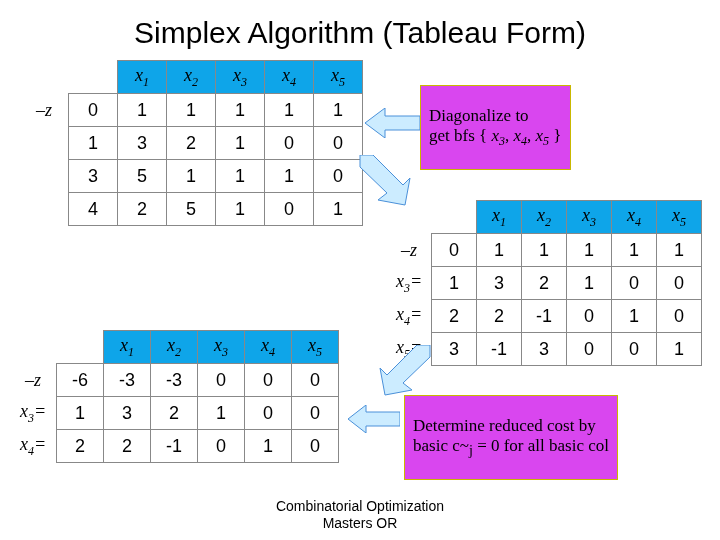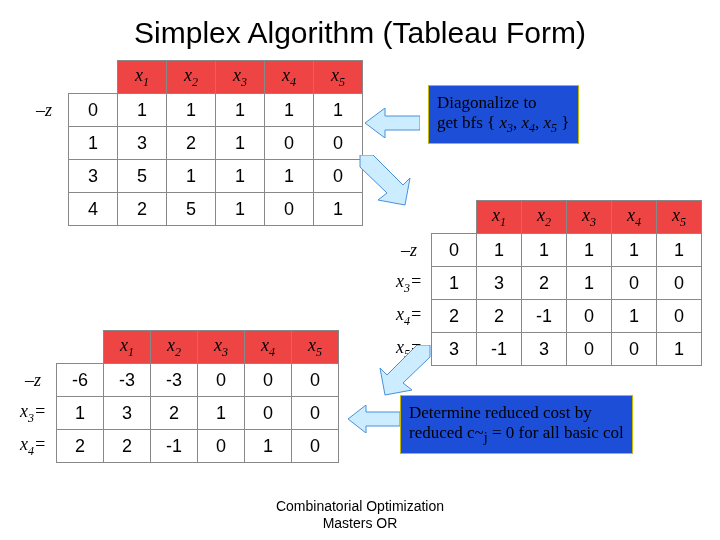--- a/index.html
+++ b/index.html
@@ -25,64 +25,63 @@
   .table td, .table th {
     border: 1px solid #888;
     text-align: center;
     font-size: 18px;
     padding: 3px 0;
     width: 48px;
     height: 26px;
     font-weight: normal;
   }
   .hdr {
-    background: #ef4444;
+    background: #0ea5e9;
     font-style: italic;
     font-family: "Times New Roman", serif;
     font-size: 19px;
   }
   .hdr sub, .rowlabel sub {
     font-size: 12px;
     font-style: italic;
   }
   .rowlabel {
     font-style: italic;
     font-family: "Times New Roman", serif;
   }
   .noborder {
     border: none !important;
     background: transparent !important;
   }
   .callout {
     position: absolute;
-    background: #1d4ed8;
+    background: #d946ef;
     border: 1px solid #c9b800;
-    padding: 7px 8px;
+    padding: 20px 8px;
     font-size: 17px;
     font-family: "Times New Roman", serif;
-    margin-left: 8px;
   }
   .footer {
     position: absolute;
     bottom: 8px;
     width: 100%;
     text-align: center;
     font-size: 14px;
     line-height: 1.2;
   }
   .arrow {
     position: absolute;
   }
   .arrow svg { display: block; }
 
   #tableA { top: 60px; left: 20px; }
   #tableB { top: 200px; right: 18px; }
   #tableC { top: 330px; left: 10px; }
   #calloutA { top: 85px; left: 420px; }
-  #calloutB { top: 395px; left: 392px; }
+  #calloutB { top: 395px; left: 404px; }
   .sub { font-size:12px; vertical-align: sub; }
   #tableB td, #tableB th { width: 44px; }
   #tableC td, #tableC th { width: 46px; }
 </style>
 </head>
 <body>
 
 <div class="title">Simplex Algorithm (Tableau Form)</div>
 
 <table id="tableA" class="table">
@@ -244,21 +243,21 @@
   </table>
 
 <div class="arrow" style="top:345px; left:375px;">
   <svg width="60" height="55">
       <polygon points="55,0 42,0 12,30 5,23 10,50 37,45 28,38 55,12" fill="#ccecff" stroke="#4a90d9" stroke-width="1"></polygon>
     </svg>
 </div>
 
 <div id="calloutB" class="callout">
   <span>Determine reduced cost by</span><br>
-  <span>reduced c~</span><sub>j</sub><span> = 0 for all basic col</span>
+  <span>basic c~</span><sub>j</sub><span> = 0 for all basic col</span>
 </div>
 
 <div class="arrow" style="top:405px; left:348px;">
   <svg width="52" height="28">
       <polygon points="0,14 18,0 18,7 52,7 52,21 18,21 18,28" fill="#ccecff" stroke="#4a90d9" stroke-width="1"></polygon>
     </svg>
 </div>
 
 <div class="footer">
   <span>Combinatorial Optimization</span><br><span>Masters OR</span>

